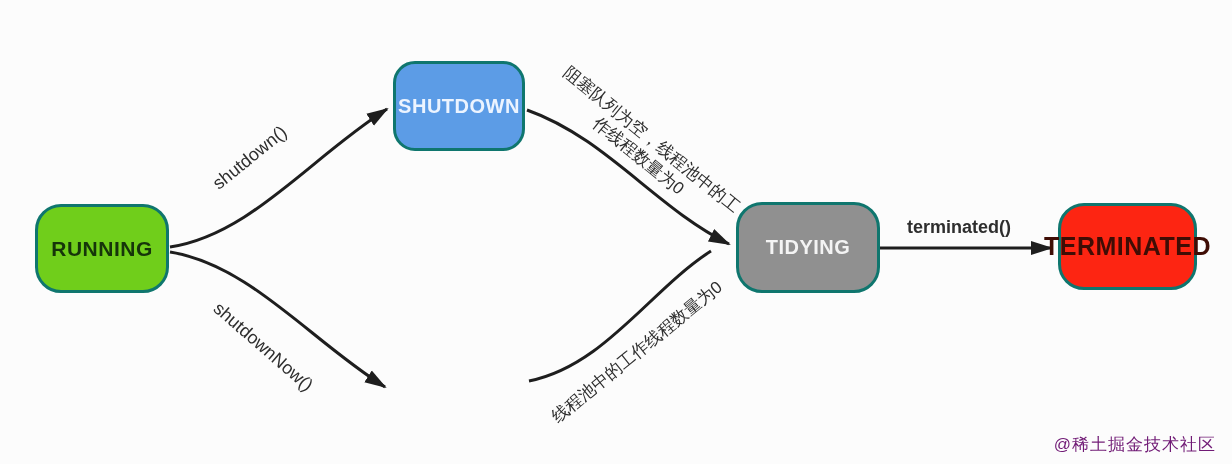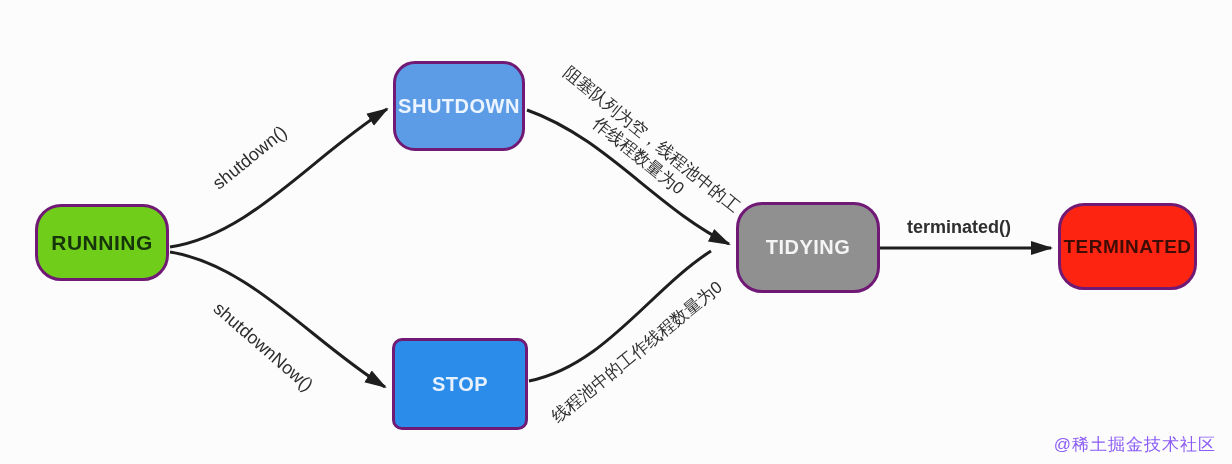--- a/index.html
+++ b/index.html
@@ -15,30 +15,30 @@
   .edges-svg {
     position: absolute;
     left: 0; top: 0;
     width: 1232px; height: 464px;
   }
   .node {
     position: absolute;
     display: flex;
     align-items: center;
     justify-content: center;
-    border: 3px solid #701a75;
+    border: 3px solid #0f766e;
     font-weight: 600;
     letter-spacing: 0.5px;
     text-align: left;
   }
-  .node-running    { left: 35px;   top: 204px; width: 134px; height: 77px; border-radius: 26px; font-size: 21px; }
+  .node-running    { left: 35px;   top: 204px; width: 134px; height: 89px; border-radius: 26px; font-size: 21px; }
   .node-shutdown   { left: 393px;  top: 61px;  width: 132px; height: 90px; border-radius: 22px; font-size: 20px; }
   .node-stop       { left: 392px;  top: 338px; width: 136px; height: 92px; border-radius: 10px; font-size: 20px; }
   .node-tidying    { left: 736px;  top: 202px; width: 144px; height: 91px; border-radius: 26px; font-size: 20px; }
-  .node-terminated { left: 1058px; top: 203px; width: 139px; height: 87px; border-radius: 26px; font-size: 19px; }
+  .node-terminated { left: 1058px; top: 203px; width: 139px; height: 87px; border-radius: 26px; font-size: 25px; }
   .edge-label {
     position: absolute;
     white-space: nowrap;
     color: #2e2e2e;
     font-size: 18px;
     transform-origin: center center;
     text-align: center;
   }
   .edge-label.cn { font-size: 17px; line-height: 1.25; }
   .lbl-shutdown    { left: 250px; top: 158px; transform: translate(-50%,-50%) rotate(-39deg); }
@@ -75,23 +75,20 @@
   </svg>
 
   <div class="node node-running" style="background-color: rgb(112, 206, 27); color: rgb(22, 53, 10);">
     <span>RUNNING</span>
   </div>
 
   <div class="node node-shutdown" style="background-color: rgb(92, 156, 230); color: rgb(236, 244, 255);">
     <span>SHUTDOWN</span>
   </div>
 
-  <div class="node node-stop" style="background-color: rgb(43, 140, 233); color: rgb(232, 242, 255);">
-    <span>STOP</span>
-  </div>
 
   <div class="node node-tidying" style="background-color: rgb(144, 144, 144); color: rgb(244, 244, 244);">
     <span>TIDYING</span>
   </div>
 
   <div class="node node-terminated" style="background-color: rgb(253, 37, 18); color: rgb(63, 13, 5);">
     <span>TERMINATED</span>
   </div>
 
   <div class="edge-label lbl-shutdown">shutdown()</div>
@@ -100,15 +97,15 @@
 
   <div class="edge-label cn lbl-cn-top">
     <div>阻塞队列为空，线程池中的工</div>
     <div>作线程数量为0</div>
   </div>
 
   <div class="edge-label cn lbl-cn-bottom">线程池中的工作线程数量为0</div>
 
   <div class="edge-label lbl-terminated">terminated()</div>
 
-  <div class="watermark" style="color: #8b5cf6;">@稀土掘金技术社区</div>
+  <div class="watermark" style="color: #701a75;">@稀土掘金技术社区</div>
 
 </div>
 
 </body></html>

